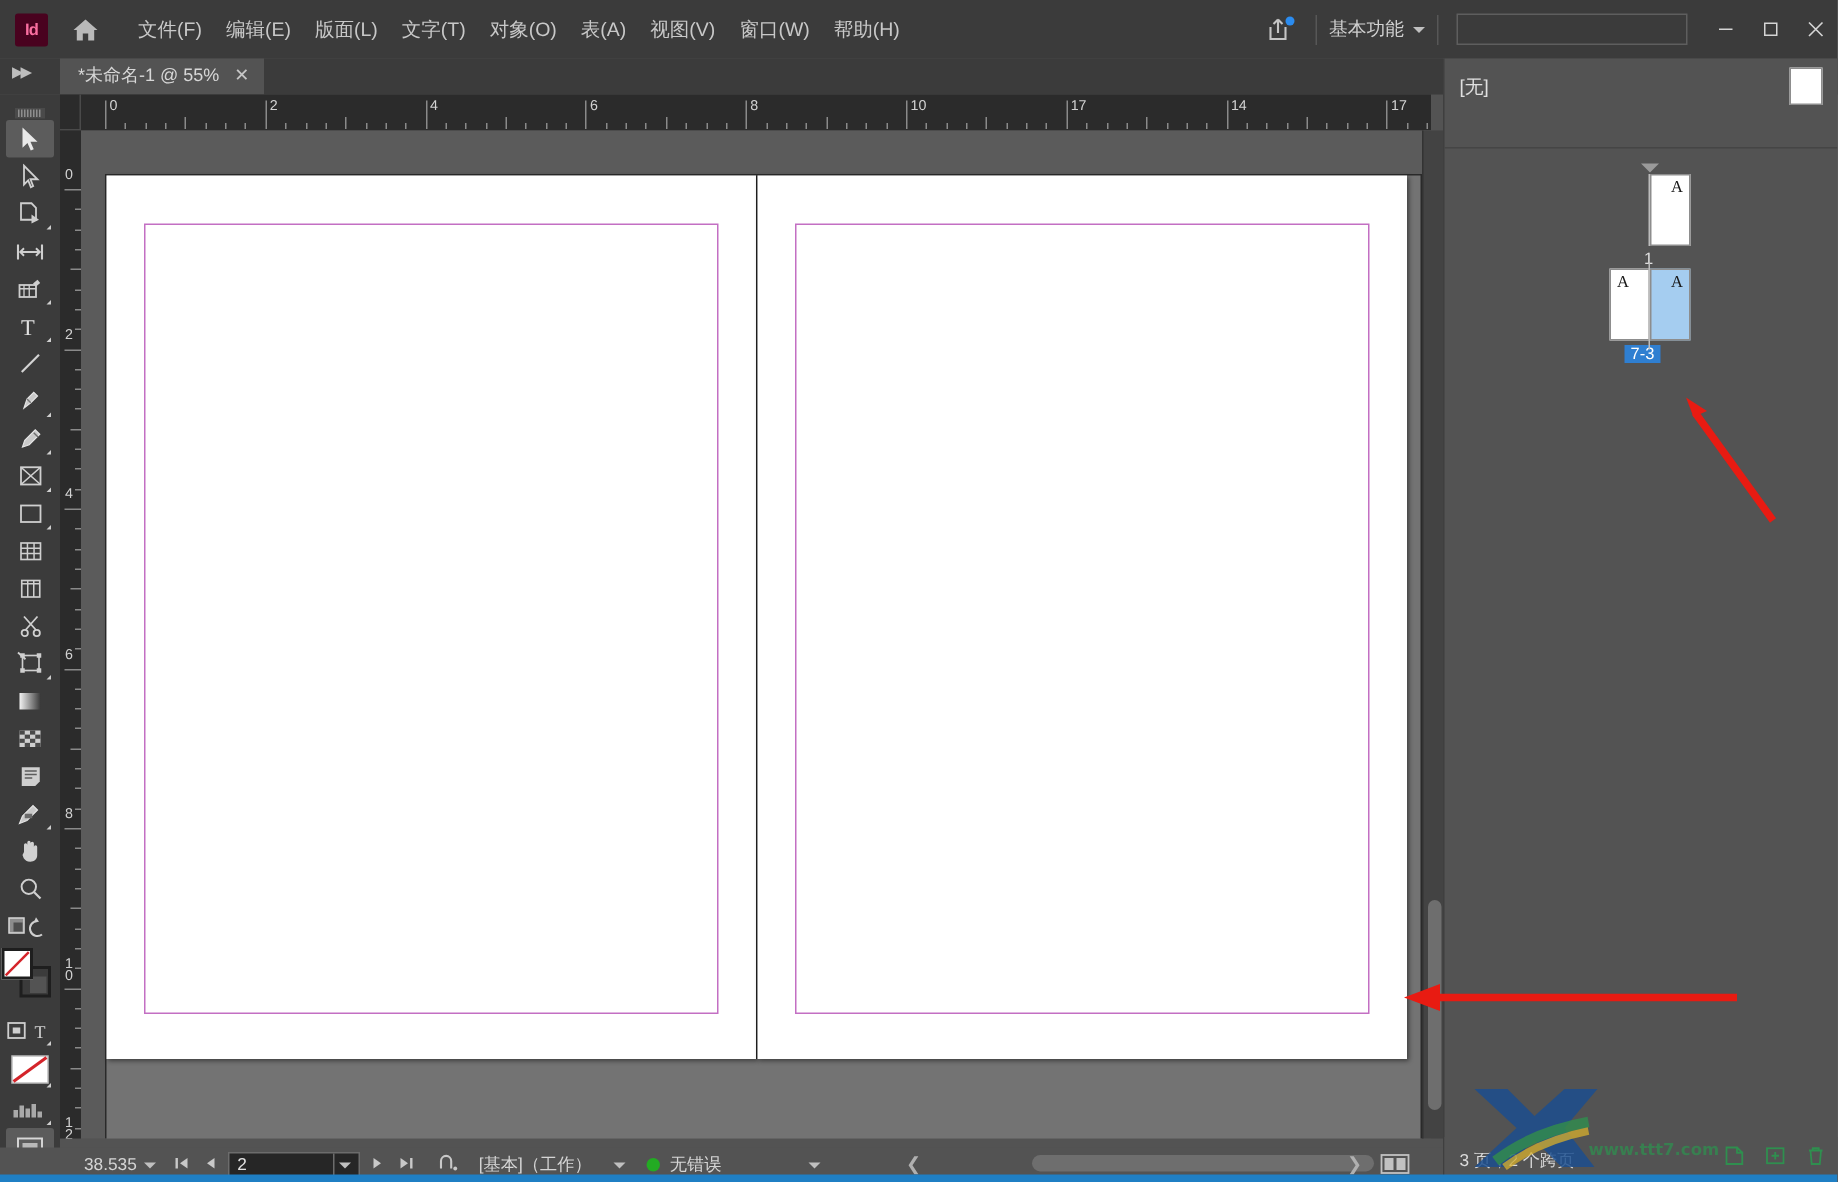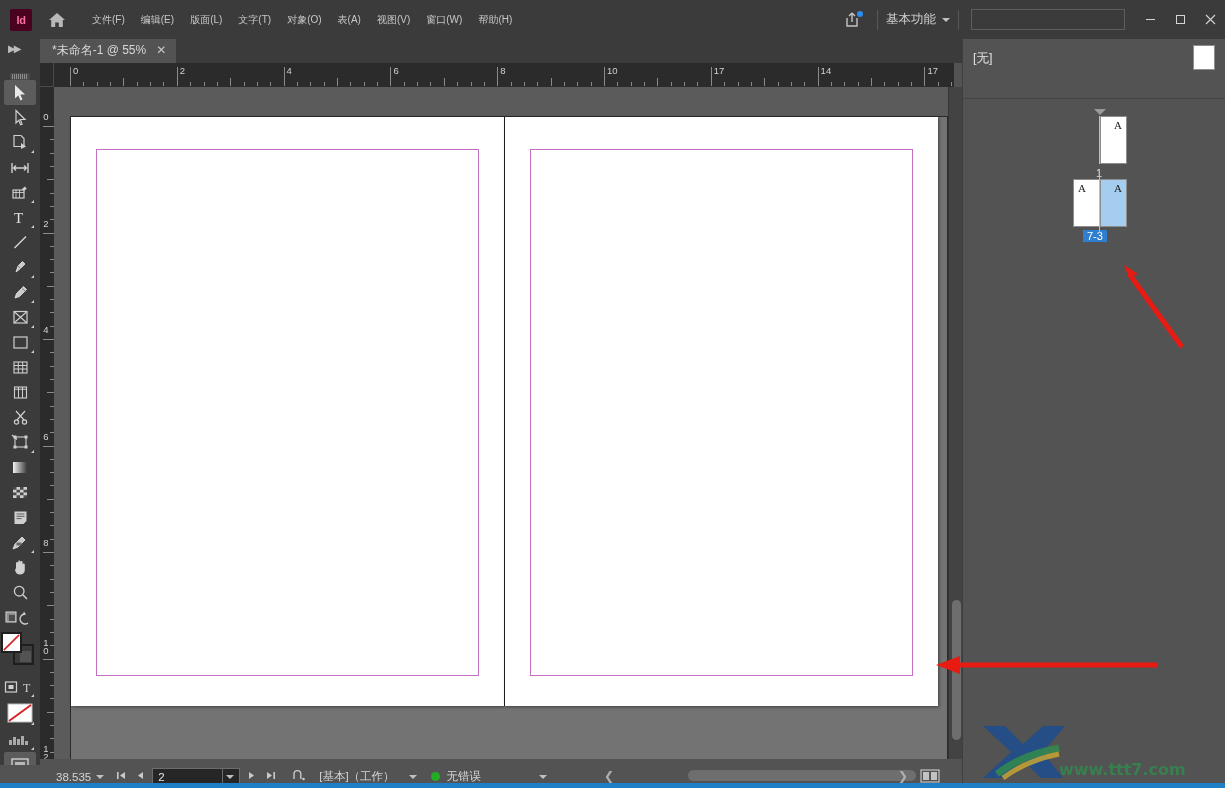--- a/index.html
+++ b/index.html
@@ -22,21 +22,21 @@
     background: #49021f; color: #fa6fa0; font-size: 11px; font-weight: bold;
     display: flex; align-items: center; justify-content: center;
     letter-spacing: -0.5px;
   }
   .home-icon {
     width: 26px; height: 24px; margin-left: 12px;
     display: flex; align-items: center; justify-content: center;
   }
   .menu-items { display: flex; align-items: center; margin-left: 14px; }
   .menu-item {
-    color: #c8c8c8; font-size: 10px; padding: 4px 8px; white-space: nowrap;
+    color: #c8c8c8; font-size: 13px; padding: 4px 8px; white-space: nowrap;
   }
   .tb-right {
     position: absolute; right: 0; top: 0; height: 39px;
     display: flex; align-items: center;
   }
   .share-icon { position: relative; width: 26px; height: 24px; margin-right: 4px;
     display:flex; align-items:center; justify-content:center; }
   .share-badge {
     position: absolute; right: 2px; top: 3px; width: 6px; height: 6px;
     border-radius: 50%; background: #2b8cf0;
@@ -242,21 +242,21 @@
   
   .watermark {
     position: absolute; right: 0; bottom: 6px; width: 250px; height: 60px;
     pointer-events: none; opacity: 0.92;
   }
   .wm-text {
     position: absolute; left: 66px; top: 6px; font-size: 29px; font-weight: bold;
     color: #2c64b4; letter-spacing: 1px; font-family: "DejaVu Sans", sans-serif;
   }
   .wm-url {
-    position: absolute; left: 84px; top: 38px; font-size: 16px; font-weight: bold;
+    position: absolute; left: 84px; top: 38px; font-size: 11px; font-weight: bold;
     color: #2f8f4f; opacity: 0.8; font-family: "DejaVu Sans", sans-serif;
   }
   .bottom-strip {
     position: absolute; left: 0; top: 783px; width: 1225px; height: 5px;
     background: #1f7fc4;
   }
 </style>
 </head>
 <body>
 
@@ -799,20 +799,42 @@
         <div class="thumb" style="position:absolute; left:110px; top:0px; width:27px; height:48px;">
           <span class="letter left">A</span>
         </div>
         <div class="thumb sel" style="position:absolute; left:137px; top:0px; width:27px; height:48px;">
           <span class="letter">A</span>
         </div>
         <div class="pg-label selected" style="left:120px; top:51px;">7-3</div>
       </div>
     </div>
 
+    <div class="panel-footer">
+      <span class="pf-text">3 页，2 个跨页</span>
+      <span class="pf-icons">
+        <span>
+          <svg width="15" height="15" viewBox="0 0 15 15">
+            <path d="M2 2h7v3.5h3.5V13H2z" fill="none" stroke="#2f8f4f" stroke-width="1.2"></path>
+            <path d="M9 2l3.5 3.5" stroke="#2f8f4f" stroke-width="1.2"></path>
+          </svg>
+        </span>
+        <span>
+          <svg width="15" height="15" viewBox="0 0 15 15">
+            <rect x="2" y="2.5" width="11" height="10" fill="none" stroke="#2f8f4f" stroke-width="1.2"></rect>
+            <path d="M7.5 5v5M5 7.5h5" stroke="#2f8f4f" stroke-width="1.2"></path>
+          </svg>
+        </span>
+        <span>
+          <svg width="15" height="15" viewBox="0 0 15 15">
+            <path d="M3 4h9M5.5 4V2.5h4V4M4 4l.8 9h5.4l.8-9" fill="none" stroke="#2f8f4f" stroke-width="1.2"></path>
+          </svg>
+        </span>
+      </span>
+    </div>
   </div>
 
   <svg class="annot" style="left:1110px; top:255px;" width="85" height="100" viewBox="0 0 85 100">
     <line x1="72" y1="92" x2="20" y2="20" stroke="#e81b12" stroke-width="5"></line>
     <path d="M14 10l14 9-9 4z" fill="#e81b12"></path>
   </svg>
 
   <svg class="annot" style="left:930px; top:655px;" width="235" height="30" viewBox="0 0 235 30">
     <line x1="228" y1="10" x2="26" y2="10" stroke="#e81b12" stroke-width="5"></line>
     <path d="M6 10l24-9v18z" fill="#e81b12"></path>

